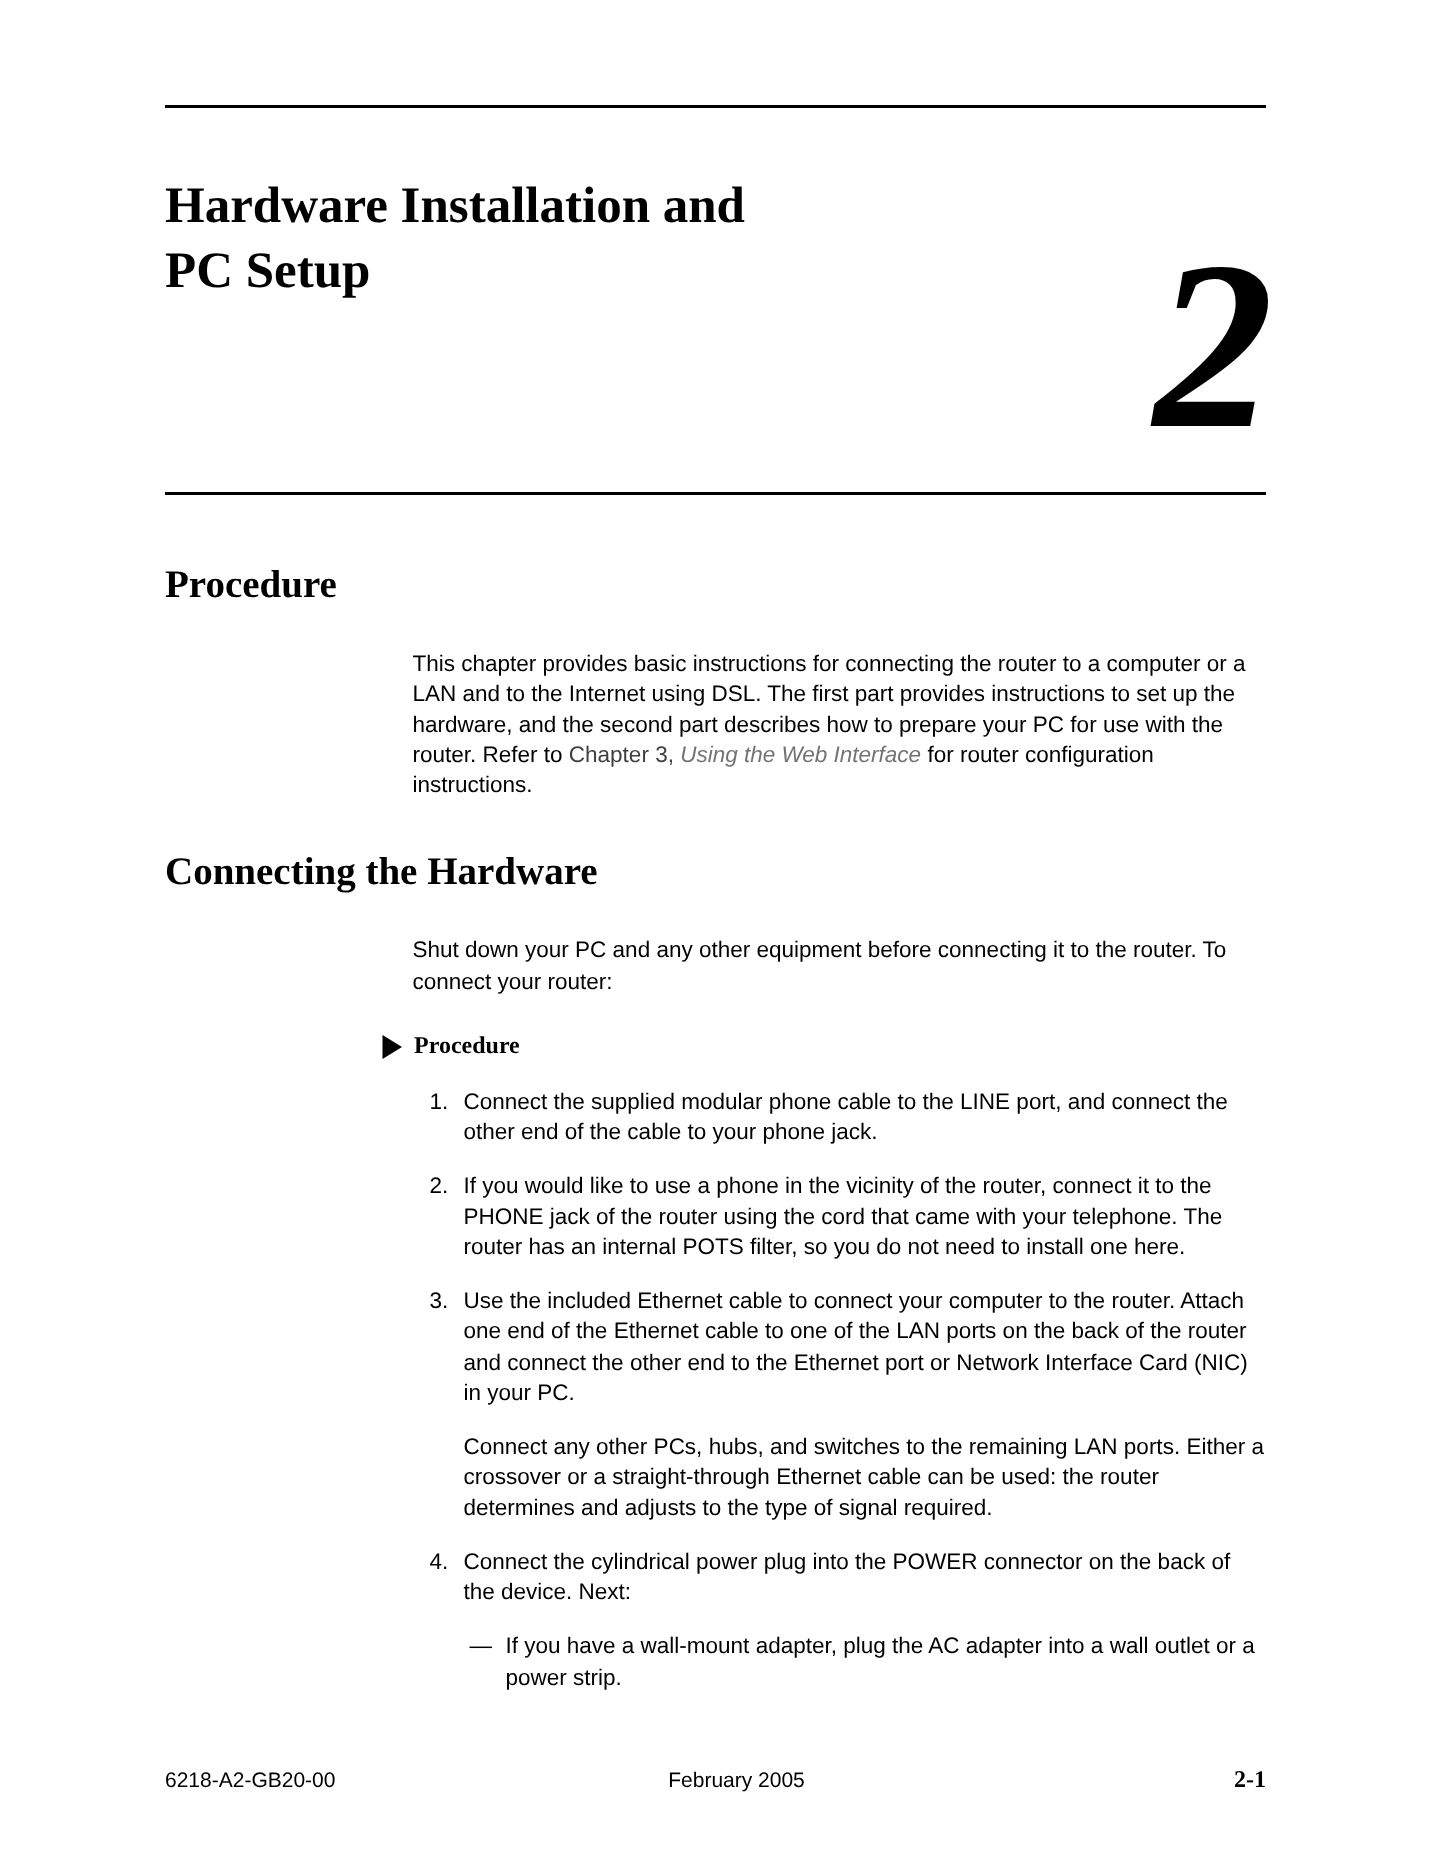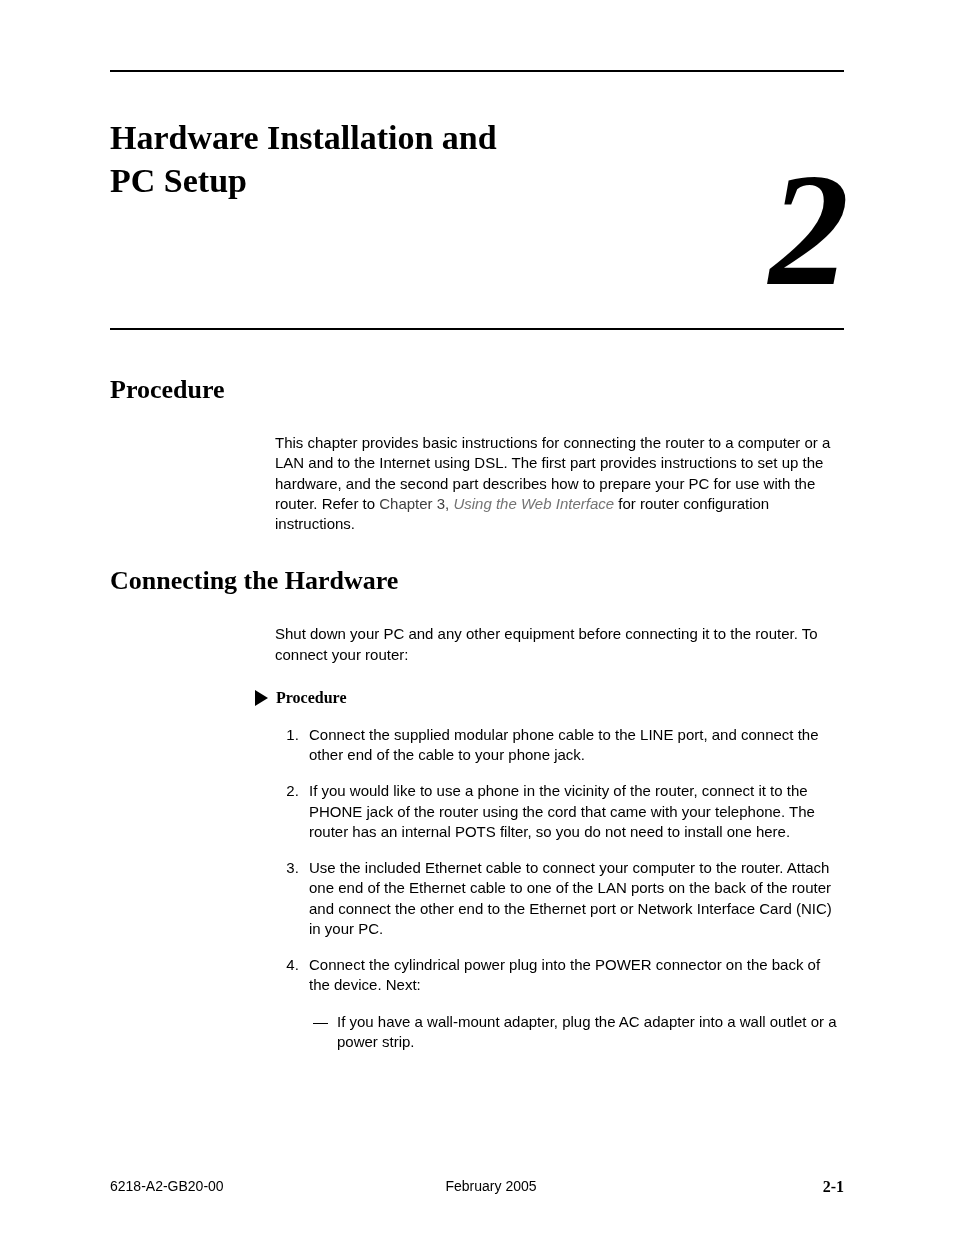--- a/index.html
+++ b/index.html
@@ -166,20 +166,21 @@
 
 <ol class="procedure-list">
   <li>
     <span>Connect the supplied modular phone cable to the LINE port, and connect the other end of the cable to your phone jack.</span>
   </li>
   <li>
     <span>If you would like to use a phone in the vicinity of the router, connect it to the PHONE jack of the router using the cord that came with your telephone. The router has an internal POTS filter, so you do not need to install one here.</span>
   </li>
   <li>
     <span>Use the included Ethernet cable to connect your computer to the router. Attach one end of the Ethernet cable to one of the LAN ports on the back of the router and connect the other end to the Ethernet port or Network Interface Card (NIC) in your PC.</span>
+    <div class="sub-para">Connect any other PCs, hubs, and switches to the remaining LAN ports. Either a crossover or a straight-through Ethernet cable can be used: the router determines and adjusts to the type of signal required.</div>
   </li>
   <li>
     <span>Connect the cylindrical power plug into the POWER connector on the back of the device. Next:</span>
     <div class="dash-item">
       <span class="dash">—</span>
       <span>If you have a wall-mount adapter, plug the AC adapter into a wall outlet or a power strip.</span>
     </div>
   </li>
 </ol>
 

